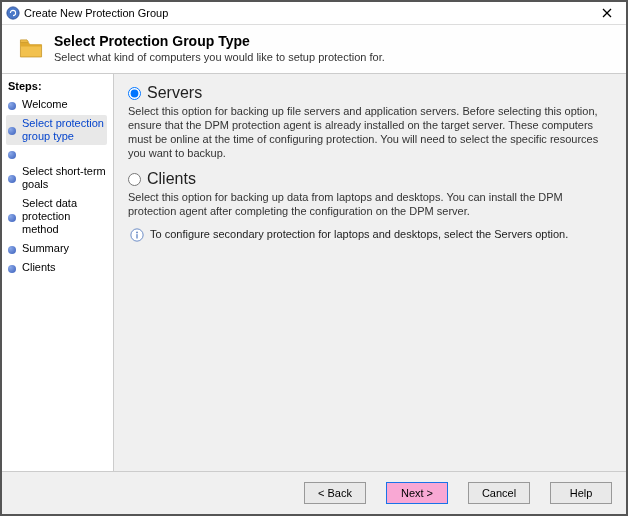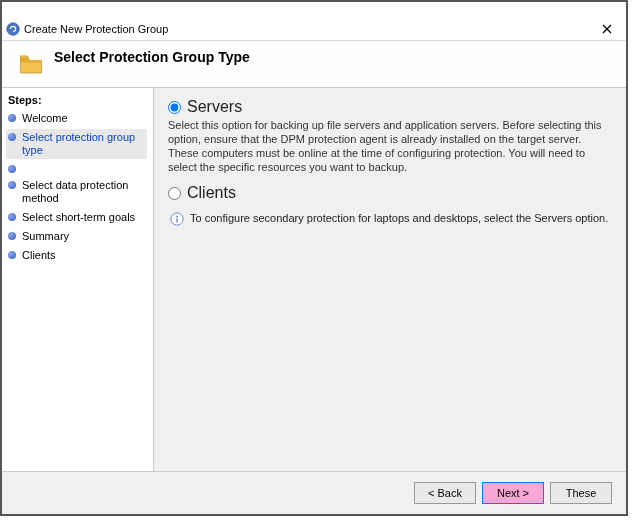--- a/index.html
+++ b/index.html
@@ -17,21 +17,21 @@
     box-sizing: border-box;
     display: flex;
     flex-direction: column;
     background: #fff;
   }
   
   .titlebar {
     height: 22px;
     display: flex;
     align-items: center;
-    padding: 16px 4px 0 4px;
+    padding: 0 4px 0 4px;
     background: #fff;
     border-bottom: 1px solid #ddd;
   }
   .titlebar .sys-icon {
     width: 14px;
     height: 14px;
     margin-right: 4px;
   }
   .titlebar .title {
     flex: 1;
@@ -75,33 +75,33 @@
   
   .body {
     flex: 1;
     display: flex;
     background: #f0f0f0;
     min-height: 0;
   }
 
   
   .sidebar {
-    width: 152px;
+    width: 112px;
     background: #fff;
     border-right: 1px solid #ccc;
     box-sizing: border-box;
     padding: 4px 6px 4px 4px;
   }
   .sidebar-title {
     font-weight: bold;
     padding: 2px 2px 4px 2px;
   }
   .step {
     display: flex;
-    align-items: flex-start;
+    align-items: center;
     padding: 2px 0 2px 2px;
     margin-bottom: 2px;
     cursor: pointer;
     line-height: 13px;
   }
   .step .bullet {
     width: 8px;
     height: 8px;
     border-radius: 50%;
     background: radial-gradient(circle at 30% 30%, #8aa8e8, #3a5fbb);
@@ -158,21 +158,21 @@
   }
 
   
   .footer {
     height: 42px;
     border-top: 1px solid #ccc;
     display: flex;
     align-items: center;
     justify-content: flex-end;
     padding: 0 14px;
-    gap: 6px;
+    gap: 20px;
     background: #f0f0f0;
   }
   .btn {
     min-width: 62px;
     height: 22px;
     border: 1px solid #999;
     background: #e9e9e9;
     font-size: 11px;
     font-family: inherit;
     cursor: pointer;
@@ -207,20 +207,21 @@
   <div class="header">
     <span class="folder-icon">
       <svg viewBox="0 0 32 32">
         <path d="M3 9h9l3 3h14v15H3z" fill="#f2c14e" stroke="#c8962a"></path>
         <path d="M3 9h9l3 3h14v2H3z" fill="#e0a92f"></path>
         <path d="M3 6h8l2 3H3z" fill="#f2c14e" stroke="#c8962a"></path>
       </svg>
     </span>
     <div class="h-text">
       <div class="h-title">Select Protection Group Type</div>
+      <div class="h-sub">Select what kind of computers you would like to setup protection for.</div>
     </div>
   </div>
 
   <div class="body">
 
     <div class="sidebar">
       <div class="sidebar-title">Steps:</div>
       <div id="steps-list">
           <div class="step">
             <span class="bullet"></span>
@@ -228,25 +229,25 @@
           </div>
           <div class="step active">
             <span class="bullet"></span>
             <span class="step-label">Select protection group type</span>
           </div>
           <div class="step">
             <span class="bullet"></span>
           </div>
           <div class="step">
             <span class="bullet"></span>
+            <span class="step-label">Select short-term goals</span>
+          </div>
+          <div class="step">
+            <span class="bullet"></span>
             <span class="step-label">Select data protection method</span>
-          </div>
-          <div class="step">
-            <span class="bullet"></span>
-            <span class="step-label">Select short-term goals</span>
           </div>
           <div class="step">
             <span class="bullet"></span>
             <span class="step-label">Summary</span>
           </div>
           <div class="step">
             <span class="bullet"></span>
             <span class="step-label">Clients</span>
           </div>
         </div>
@@ -260,36 +261,38 @@
               <input type="radio" name="pg-type" checked="" style="">
               <span class="opt-label">Servers</span>
             </label>
             <div class="opt-desc">Select this option for backing up file servers and application servers. Before selecting this option, ensure that the DPM protection agent is already installed on the target server. These computers must be online at the time of configuring protection. You will need to select the specific resources you want to backup.</div>
           </div>
           <div class="option">
             <label class="opt-row">
               <input type="radio" name="pg-type" style="">
               <span class="opt-label">Clients</span>
             </label>
+            <div class="opt-desc">Select this option for backing up data from laptops and desktops. You can install the DPM protection agent after completing the configuration on the DPM server.</div>
           </div>
         </div>
 
       <div class="info-row">
         <span class="info-icon">
           <svg viewBox="0 0 16 16">
             <circle cx="8" cy="8" r="7" fill="#fff" stroke="#5a7fc0"></circle>
             <circle cx="8" cy="5" r="1" fill="#5a7fc0"></circle>
             <rect x="7.3" y="7" width="1.4" height="5" fill="#5a7fc0"></rect>
           </svg>
         </span>
         <span>To configure secondary protection for laptops and desktops, select the Servers option.</span>
       </div>
     </div>
 
   </div>
 
   <div class="footer">
     <button class="btn">&lt; Back</button>
     <button class="btn default">Next &gt;</button>
-    <button class="btn">These</button>
+    <button class="btn">Cancel</button>
+    <button class="btn">Help</button>
   </div>
 
 </div>
 
 </body></html>

